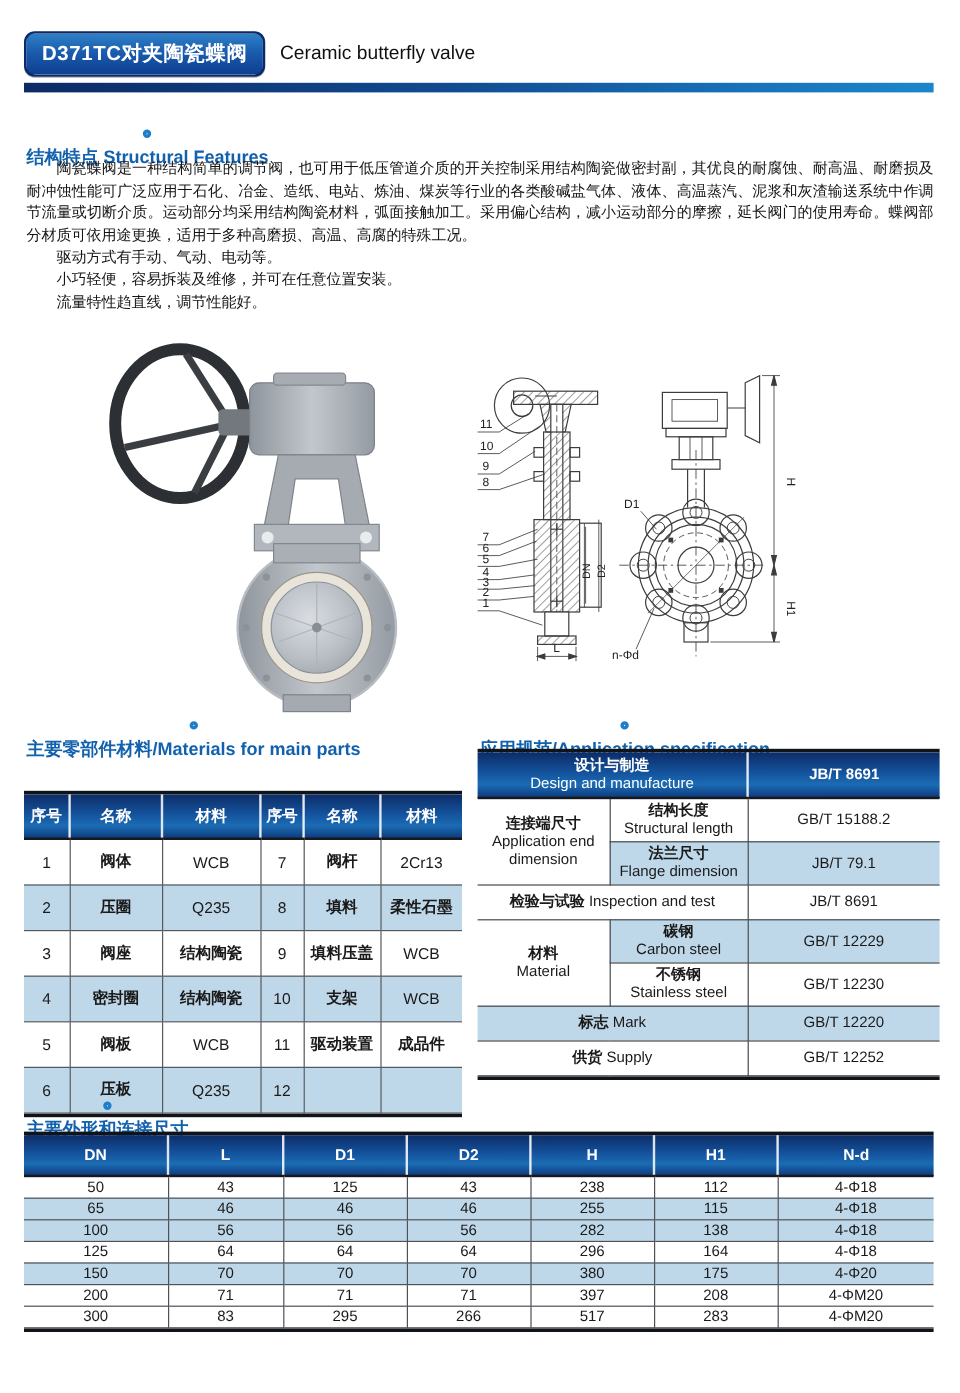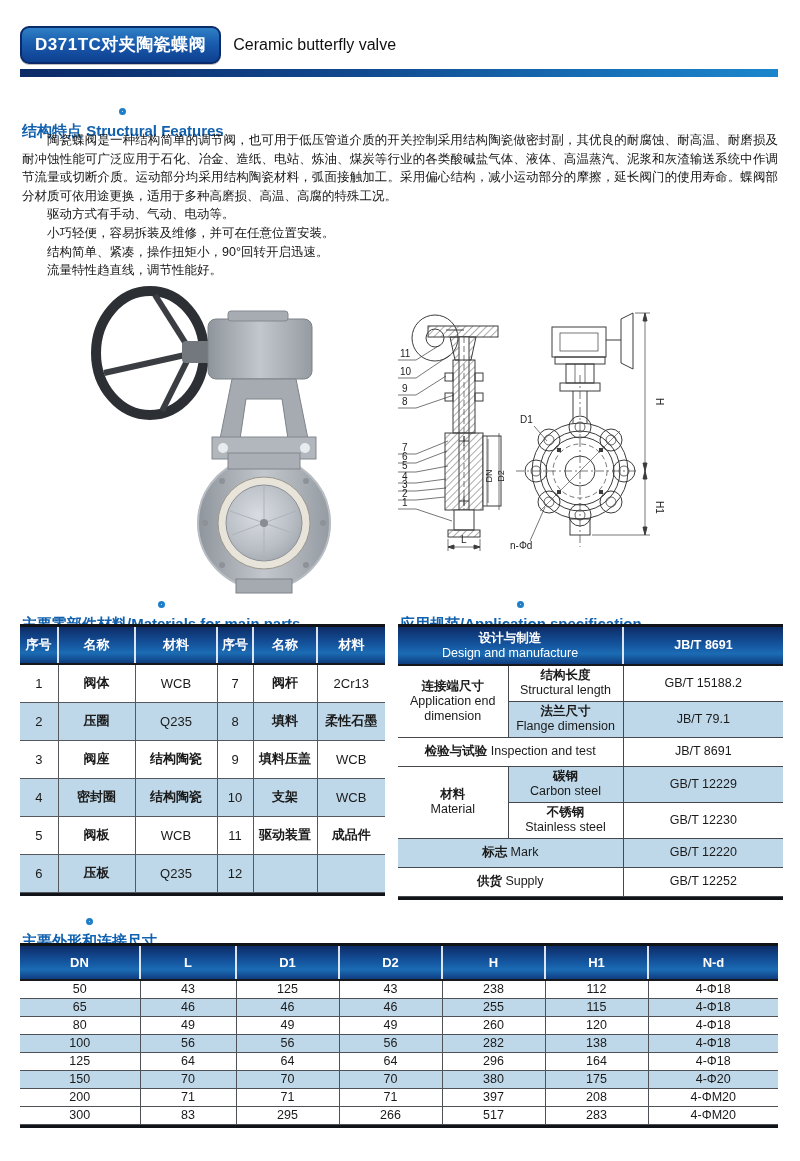--- a/index.html
+++ b/index.html
@@ -74,21 +74,20 @@
   <div class="divider"></div>
 
   <div class="sec" style="left:22px; top:108px;">
     <span class="bullet"></span>
     <span>结构特点 Structural Features</span>
   </div>
   <div class="features-text">
     <p>陶瓷蝶阀是一种结构简单的调节阀，也可用于低压管道介质的开关控制采用结构陶瓷做密封副，其优良的耐腐蚀、耐高温、耐磨损及耐冲蚀性能可广泛应用于石化、冶金、造纸、电站、炼油、煤炭等行业的各类酸碱盐气体、液体、高温蒸汽、泥浆和灰渣输送系统中作调节流量或切断介质。运动部分均采用结构陶瓷材料，弧面接触加工。采用偏心结构，减小运动部分的摩擦，延长阀门的使用寿命。蝶阀部分材质可依用途更换，适用于多种高磨损、高温、高腐的特殊工况。</p>
     <p>驱动方式有手动、气动、电动等。</p>
     <p>小巧轻便，容易拆装及维修，并可在任意位置安装。</p>
-    <p>结构简单、紧凑，操作扭矩小，90°回转开启迅速。</p>
     <p>流量特性趋直线，调节性能好。</p>
   </div>
 
   <svg class="fig" style="left:60px; top:283px;" width="320" height="312" viewBox="0 0 320 312">
     <defs>
       <linearGradient id="gmetal" x1="0" y1="0" x2="1" y2="0">
         <stop offset="0" stop-color="#8f959c"></stop>
           <stop offset=".5" stop-color="#c2c7cd"></stop>
           <stop offset="1" stop-color="#959ba2"></stop>
       </linearGradient>
@@ -284,21 +283,21 @@
       <text x="268" y="115" transform="rotate(90 268 115)">H</text>
       <text x="268" y="218" transform="rotate(90 268 218)">H1</text>
       <text x="122" y="266">n-Φd</text>
     </g>
   </svg>
 
   <div class="sec" style="left:22px; top:601px;">
     <span class="bullet"></span>
     <span>主要零部件材料/Materials for main parts</span>
   </div>
-  <div class="tblwrap" style="left:20px; top:624px;">
+  <div class="tblwrap" style="left:20px; top:659px;">
     <table class="mat-tbl">
       <colgroup>
           <col style="width:38px">
           <col style="width:77px">
           <col style="width:82px">
         <col style="width:36px">
           <col style="width:64px">
           <col style="width:68px">
         </colgroup>
       <tbody>
@@ -478,29 +477,20 @@
       </tr>
       <tr class="alt">
         <td>65</td>
         <td>46</td>
         <td>46</td>
         <td>46</td>
         <td>255</td>
         <td>115</td>
         <td>4-Φ18</td>
       </tr>
-      <tr>
-        <td>80</td>
-        <td>49</td>
-        <td>49</td>
-        <td>49</td>
-        <td>260</td>
-        <td>120</td>
-        <td>4-Φ18</td>
-      </tr>
       <tr class="alt">
         <td>100</td>
         <td>56</td>
         <td>56</td>
         <td>56</td>
         <td>282</td>
         <td>138</td>
         <td>4-Φ18</td>
       </tr>
       <tr>

